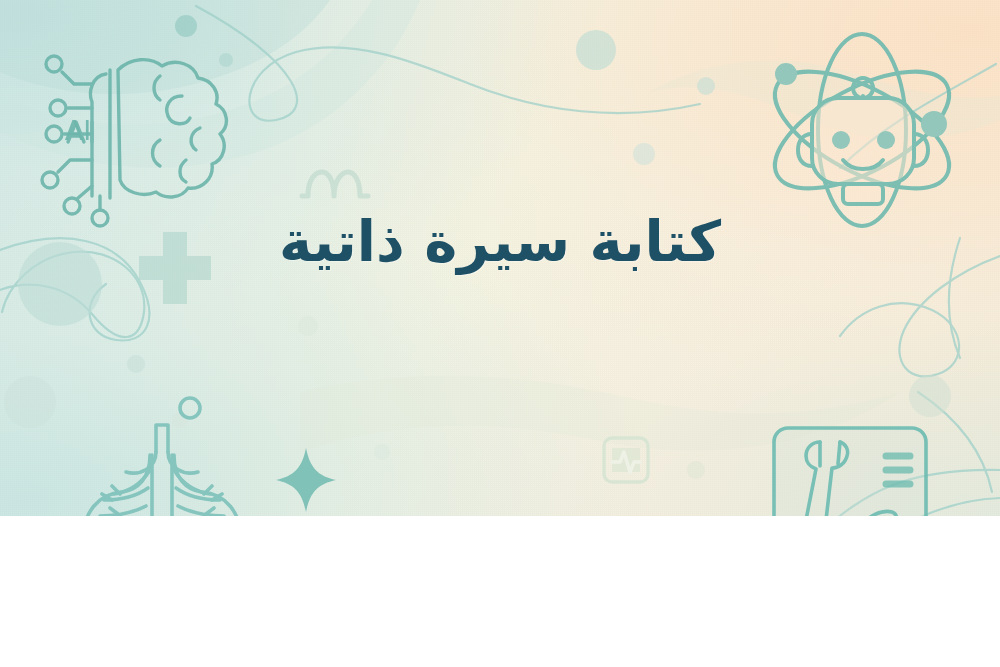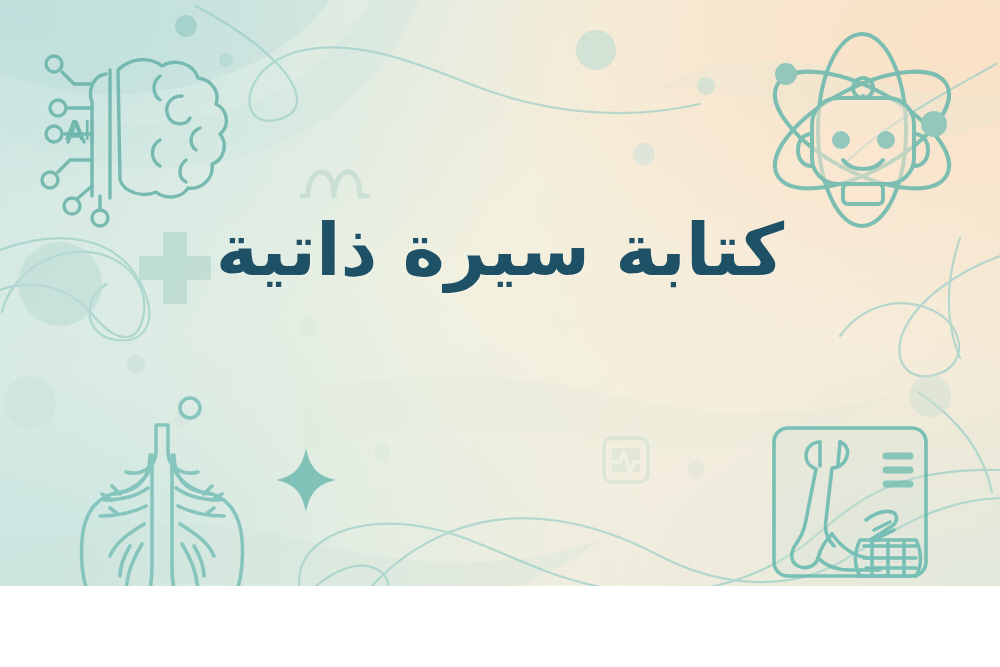--- a/index.html
+++ b/index.html
@@ -4,21 +4,21 @@
 <title>Arabic CV Banner</title>
 <style>
   html, body {
     margin: 0;
     padding: 0;
     background: #ffffff;
   }
   #banner {
     position: relative;
     width: 1000px;
-    height: 586px;
+    height: 516px;
     overflow: hidden;
     font-family: "DejaVu Sans", "Liberation Sans", sans-serif;
     background:
       radial-gradient(120% 110% at 97% 6%, rgba(252,226,198,0.96) 0%, rgba(252,230,205,0.72) 22%, rgba(250,236,214,0.28) 42%, rgba(255,255,255,0) 63%),
       radial-gradient(95% 95% at 3% 97%, rgba(199,229,226,0.85) 0%, rgba(212,234,230,0.45) 35%, rgba(255,255,255,0) 66%),
       radial-gradient(90% 90% at 2% 3%, rgba(196,228,226,0.92) 0%, rgba(214,235,231,0.5) 33%, rgba(255,255,255,0) 64%),
       radial-gradient(110% 100% at 100% 100%, rgba(223,236,226,0.8) 0%, rgba(240,243,230,0.35) 40%, rgba(255,255,255,0) 70%),
       linear-gradient(118deg, #d2e8e4 0%, #e3f0e7 24%, #f4f4e2 48%, #fbeedb 72%, #f9e6cf 100%);
   }
   #banner::after {
@@ -43,21 +43,21 @@
     position: absolute;
     z-index: 5;
     left: 0;
     right: 0;
     top: 212px;
     text-align: center;
     line-height: 1.06;
   }
   .title-line {
     display: block;
-    font-size: 72px;
+    font-size: 56px;
     font-weight: 700;
     color: #1e5066;
     letter-spacing: 0;
     text-shadow: 1px 1px 0 rgba(255,255,255,.35);
     direction: rtl;
     unicode-bidi: isolate;
   }
   .title-line + .title-line { margin-top: 8px; }
 </style>
 </head>

